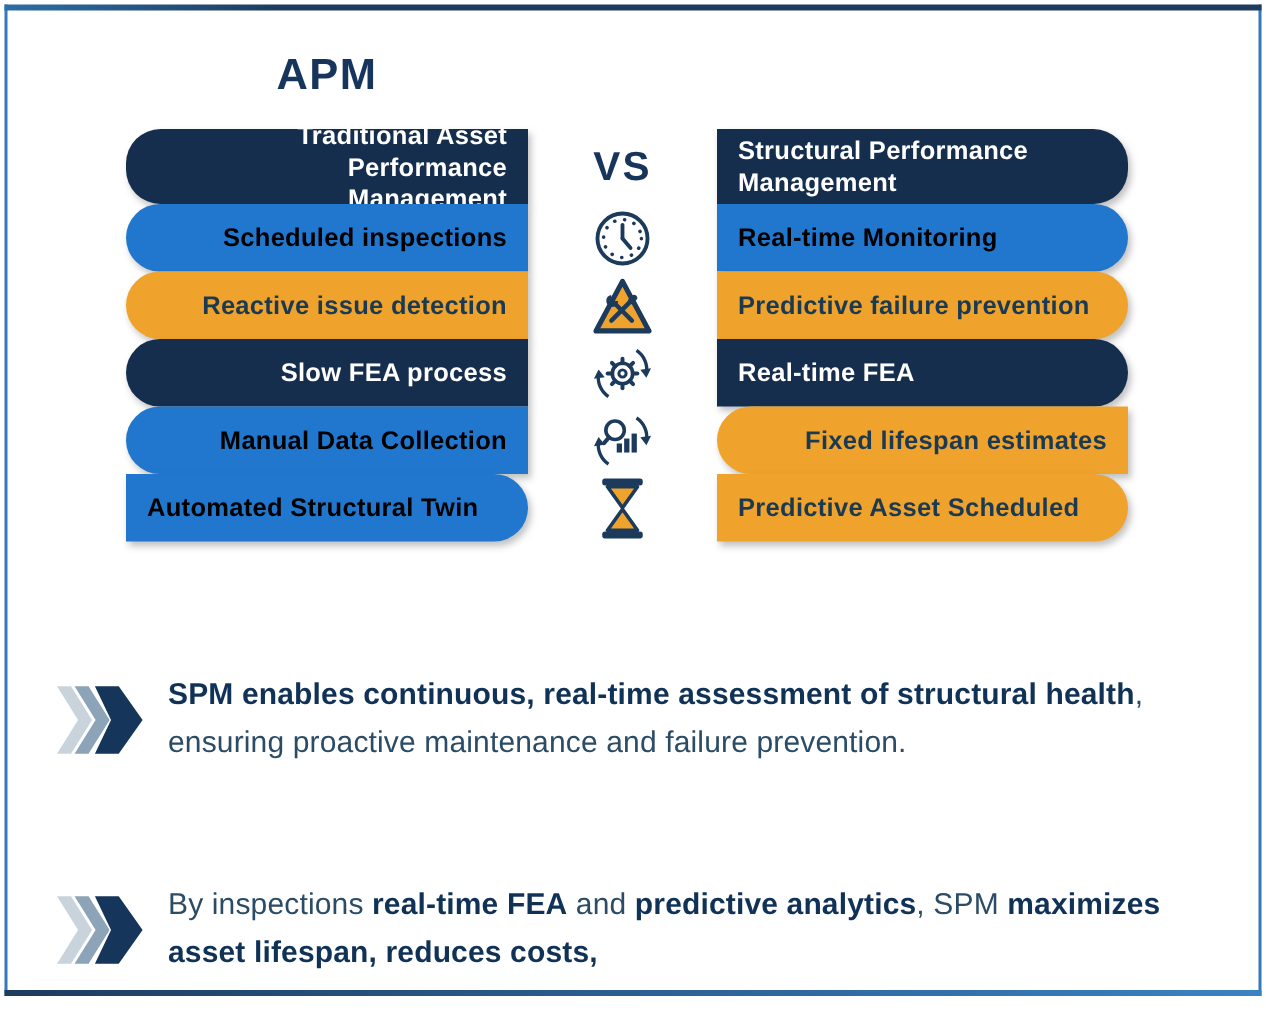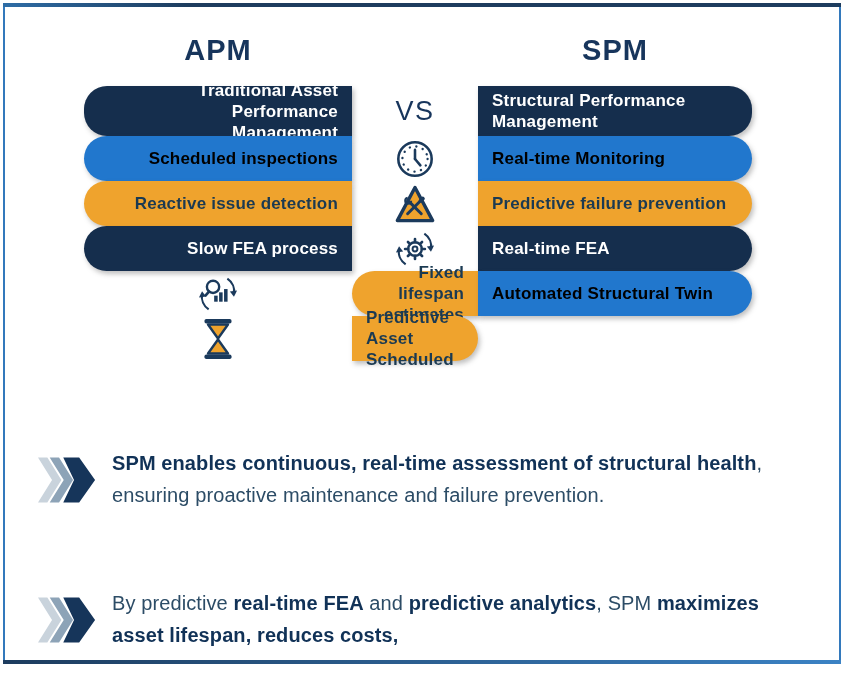--- a/index.html
+++ b/index.html
@@ -50,21 +50,21 @@
   }
   .pill.right{
     border-radius:0 23px 23px 0; justify-content:flex-start;
     text-align:left; padding:0 18px 0 14px;
   }
   .row-navy{background:var(--navy); color:#ffffff;}
   .row-blue{background:var(--blue); color:#000000;}
   .row-orange{background:var(--orange); color:var(--text_on_orange);}
   .mid-cell{display:flex; align-items:center; justify-content:center;}
   .vs{
-    font-size:27px; font-weight:normal; letter-spacing:1.5px; color:var(--heading_navy);
+    font-size:27px; font-weight:bold; letter-spacing:1.5px; color:var(--heading_navy);
   }
   .takeaways{margin:66px 0 0 38px;}
   .takeaway{display:flex; align-items:center; margin-bottom:36px;}
   .chev{flex:0 0 auto; margin-top:2px;}
   .takeaway-text{
     margin-left:16px; width:680px; font-size:20px; line-height:1.6;
     color:var(--body_text); letter-spacing:.1px;
   }
   .takeaway-text b{color:var(--body_bold); font-weight:bold;}
   svg{display:block;}
@@ -73,21 +73,20 @@
 <body>
 
 <div class="canvas">
   <div class="frame"></div>
   <div class="top-bar"></div>
   <div class="bottom-bar"></div>
 
   <div class="header-grid">
     <div class="col-title">APM</div>
     <div></div>
-    <div class="col-title">SPM</div>
   </div>
 
   <div class="rows-grid">
 
     <div class="pill left row-navy">
       <span class="pill-label">Traditional Asset Performance
 Management</span>
     </div>
     <div class="mid-cell">
       <span class="vs">VS</span>
@@ -154,20 +153,23 @@
           <polygon points="34.5,22.5 37.3,16.8 30.8,17.8" fill="#1b3a5c"></polygon>
           <path d="M11.5 34 A14 14 0 0 1 5.5 20" fill="none" stroke="#1b3a5c" stroke-width="2"></path>
           <polygon points="5.5,17.5 2.7,23.2 9.2,22.2" fill="#1b3a5c"></polygon>
         </svg>
       </span>
     </div>
     <div class="pill right row-navy">
       <span class="pill-label">Real-time FEA</span>
     </div>
 
+    <div class="pill left row-blue">
+      <span class="pill-label">Manual Data Collection</span>
+    </div>
     <div class="mid-cell">
       <span>
         <svg width="44" height="44" viewBox="0 0 40 40">
           <circle cx="15.5" cy="13.5" r="5.6" fill="none" stroke="#1b3a5c" stroke-width="2.2"></circle>
           <path d="M11.8 17.8 L8.8 21.3" stroke="#1b3a5c" stroke-width="2.4" stroke-linecap="round" fill="none"></path>
           <rect x="16.5" y="21.5" width="3.2" height="5.5" fill="#1b3a5c"></rect>
           <rect x="21" y="18.5" width="3.2" height="8.5" fill="#1b3a5c"></rect>
           <rect x="25.5" y="15.5" width="3.2" height="11.5" fill="#1b3a5c"></rect>
           <path d="M28.5 6 A14 14 0 0 1 34.5 20" fill="none" stroke="#1b3a5c" stroke-width="2"></path>
           <polygon points="34.5,22.5 37.3,16.8 30.8,17.8" fill="#1b3a5c"></polygon>
@@ -210,16 +212,16 @@
       <p class="takeaway-text"><b>SPM enables continuous, real-time assessment of structural health</b><span>, ensuring proactive maintenance and failure prevention.</span></p>
     </div>
     <div class="takeaway">
       <span class="chev">
         <svg width="58" height="46" viewBox="0 0 62 48">
           <polygon points="0,0 10,0 25,24 10,48 0,48 15,24" fill="#c9d3dc"></polygon>
           <polygon points="12.5,0 22.5,0 37.5,24 22.5,48 12.5,48 27.5,24" fill="#8da3b7"></polygon>
           <polygon points="27,0 44,0 61,24 44,48 27,48 38.5,24" fill="#16355a"></polygon>
         </svg>
       </span>
-      <p class="takeaway-text"><span>By predictive </span><b>real-time FEA</b><span> and </span><b>predictive analytics</b><span>, SPM </span><b>maximizes asset lifespan, reduces costs,</b></p>
+      <p class="takeaway-text"><span>By inspections </span><b>real-time FEA</b><span> and </span><b>predictive analytics</b><span>, SPM </span><b>maximizes asset lifespan, reduces costs,</b></p>
     </div>
   </div>
 </div>
 
 </body></html>

